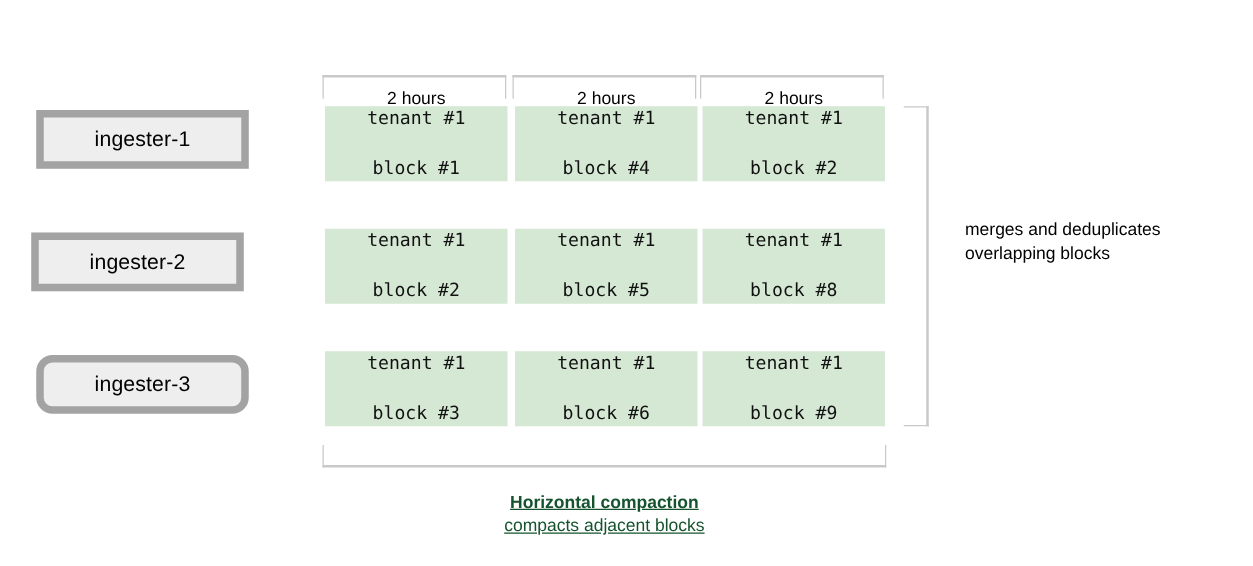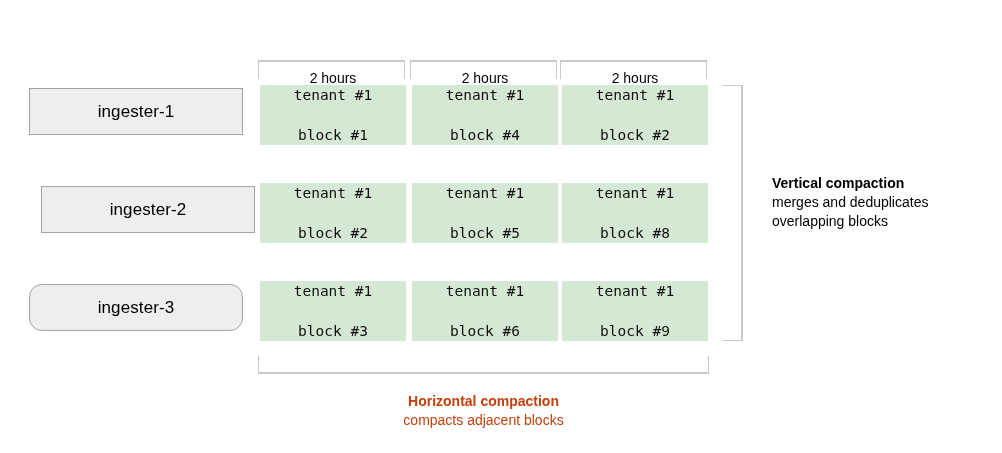--- a/index.html
+++ b/index.html
@@ -19,34 +19,34 @@
   .canvas {
     position: absolute;
     left: 0; top: 0;
     width: 1002px;
     height: 453px;
   }
 
   
   .ingester-box {
     position: absolute;
-    width: 214px;
+    width: 170px;
     height: 47px;
     background: #eeeeee;
-    border: 1px solid #a3a3a3;
+    border: 6px solid #a3a3a3;
     box-sizing: border-box;
     display: flex;
     align-items: center;
     justify-content: center;
     font-size: 17px;
     color: #000000;
     letter-spacing: 0.1px;
   }
   .ingester-box.r0 { left: 29px;  top: 88px; }
-  .ingester-box.r1 { left: 41px;  top: 186px; text-align: right; }
+  .ingester-box.r1 { left: 25px;  top: 186px; text-align: right; }
   .ingester-box.r2 { left: 29px;  top: 284px; border-radius: 13px; }
 
   
   .block {
     position: absolute;
     width: 146px;
     height: 60px;
     background: #d5e8d4;
     box-sizing: border-box;
     display: flex;
@@ -134,21 +134,22 @@
     color: #000000;
   }
   .annot-bottom {
     position: absolute;
     left: 258px;
     top: 392px;
     width: 451px;
     text-align: center;
     font-size: 14px;
     line-height: 19px;
-    color: #c2410c;
+    color: #14532d;
+    text-decoration: underline;
   }
   .annot-title {
     font-weight: bold;
     display: block;
   }
   .annot-line {
     display: block;
     font-weight: normal;
   }
 </style>
@@ -209,21 +210,20 @@
     <span class="line1">tenant #1</span>
     <span class="line2">block #6</span>
   </div>
   <div class="block r2 c2">
     <span class="line1">tenant #1</span>
     <span class="line2">block #9</span>
   </div>
 
   <div class="right-bracket"></div>
   <div class="annot-right">
-    <span class="annot-title">Vertical compaction</span>
     <span class="annot-line">merges and deduplicates</span>
     <span class="annot-line">overlapping blocks</span>
   </div>
 
   <div class="bottom-bracket"></div>
   <div class="annot-bottom">
     <span class="annot-title">Horizontal compaction</span>
     <span class="annot-line">compacts adjacent blocks</span>
   </div>
 

